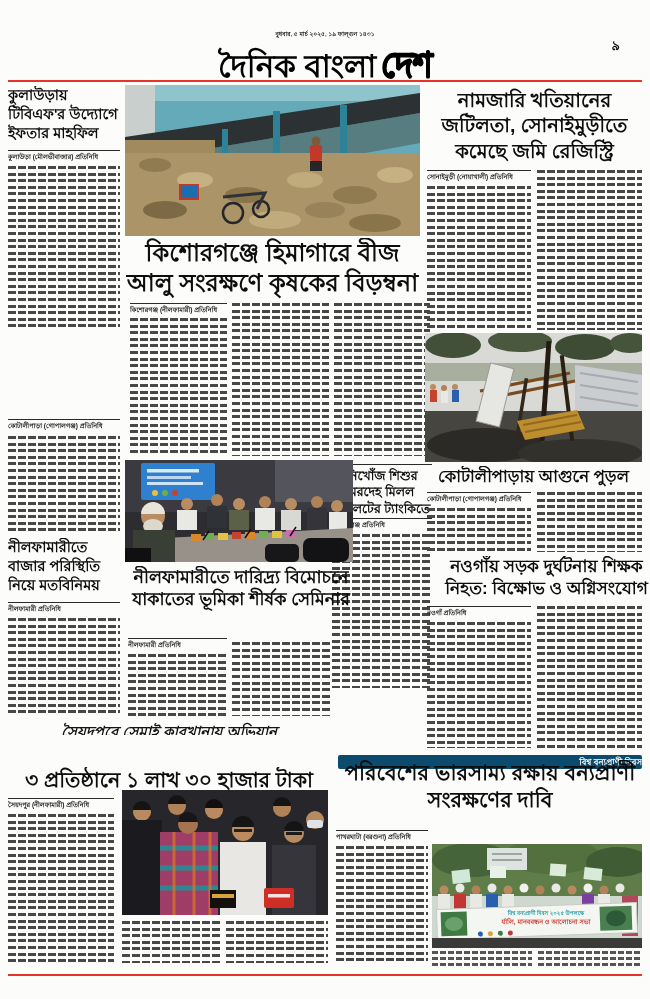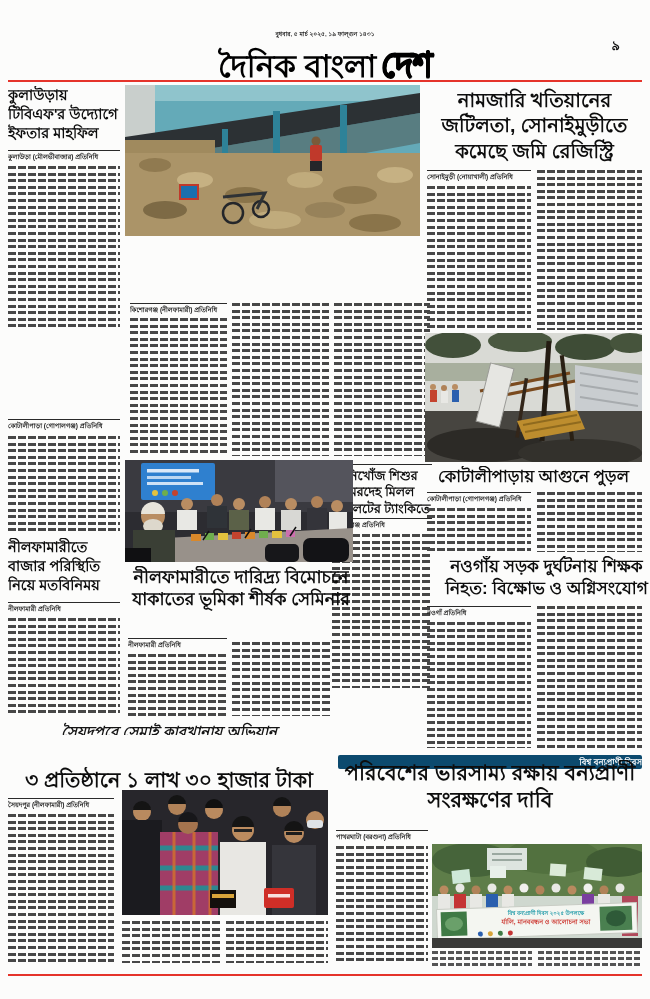--- a/index.html
+++ b/index.html
@@ -77,20 +77,21 @@
       <circle cx="191" cy="56" r="4.5" fill="#7a5a3a"></circle>
       <rect x="185" y="60" width="12" height="16" rx="2" fill="#c0392b"></rect>
       <rect x="185" y="76" width="12" height="10" fill="#24262a"></rect>
       <circle cx="108" cy="128" r="10" fill="none" stroke="#24262a" stroke-width="2.5"></circle>
       <circle cx="136" cy="124" r="8" fill="none" stroke="#24262a" stroke-width="2.5"></circle>
       <path d="M98,112 L140,108 L132,124" fill="none" stroke="#2f3235" stroke-width="3"></path>
       <rect x="55" y="100" width="18" height="14" fill="#1b6fae" stroke="#c0392b" stroke-width="2"></rect>
     </svg>
   </div>
 
+  <div class="abs hl center" style="left:125px;width:295px;top:238px;height:62px;font-size:24px;line-height:1.25;">কিশোরগঞ্জে হিমাগারে বীজ আলু সংরক্ষণে কৃষকের বিড়ম্বনা</div>
   <div class="abs by" style="left:130px;width:97px;top:303px;">কিশোরগঞ্জ (নীলফামারী) প্রতিনিধি</div>
   <div class="abs ft" style="left:130px;width:97px;top:318px;height:138px;"></div>
   <div class="abs ft" style="left:232px;width:97px;top:303px;height:153px;"></div>
   <div class="abs ft" style="left:334px;width:96px;top:303px;height:153px;"></div>
 
   <div class="abs hl center" style="left:332px;width:100px;top:464px;height:48px;font-size:12.5px;line-height:1.3;border-top:1px solid #2a2a2a;padding-top:3px;">নিখোঁজ শিশুর মরদেহ মিলল টয়লেটের ট্যাংকিতে</div>
   <div class="abs by" style="left:332px;width:100px;top:518px;">কিশোরগঞ্জ প্রতিনিধি</div>
   <div class="abs ft" style="left:332px;width:100px;top:534px;height:154px;"></div>
 
   <div class="abs photo" style="left:125px;top:460px;width:228px;height:102px;" aria-label="সেমিনারে অতিথিরা">

